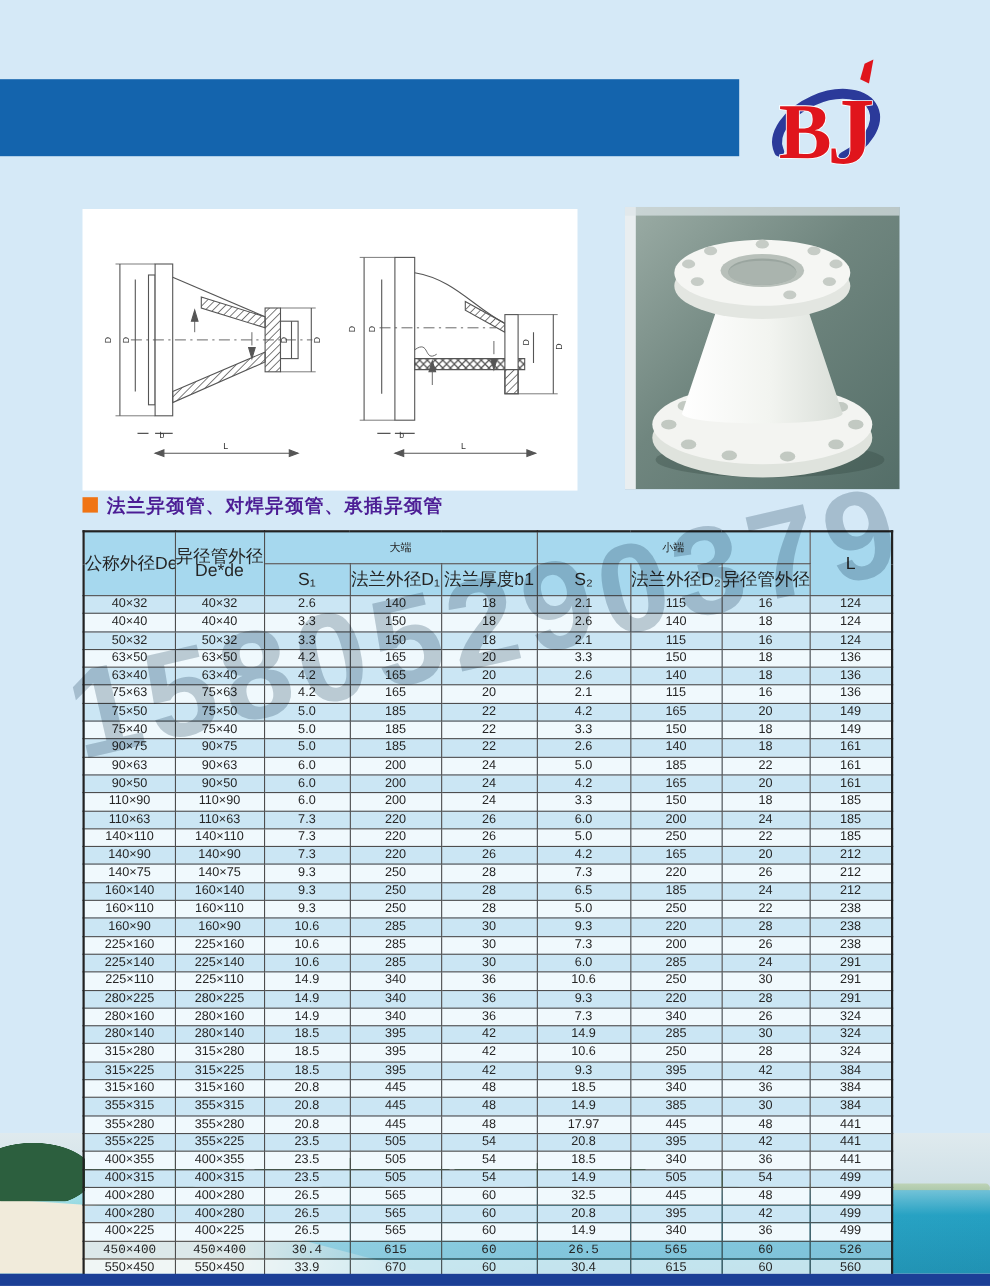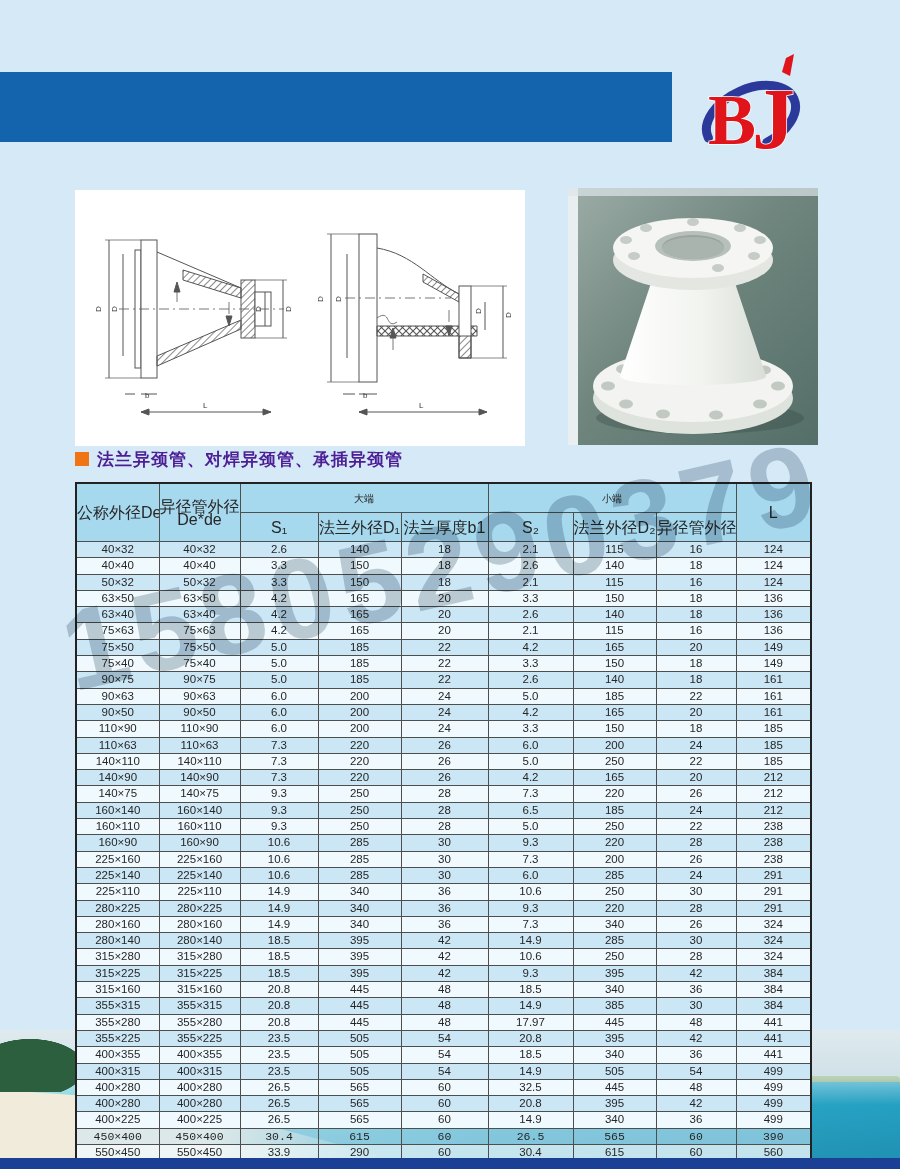--- a/index.html
+++ b/index.html
@@ -679,27 +679,27 @@
         </tr>
         <tr class="odd over-photo-1">
           <td>450×400</td>
           <td>450×400</td>
           <td>30.4</td>
           <td>615</td>
           <td>60</td>
           <td>26.5</td>
           <td>565</td>
           <td>60</td>
-          <td>390</td>
+          <td>526</td>
         </tr>
         <tr class="even over-photo-2">
           <td>550×450</td>
           <td>550×450</td>
           <td>33.9</td>
-          <td>290</td>
+          <td>670</td>
           <td>60</td>
           <td>30.4</td>
           <td>615</td>
           <td>60</td>
           <td>560</td>
         </tr>
       </tbody>
   </table>
 
   <div class="watermark">15805290379</div>

